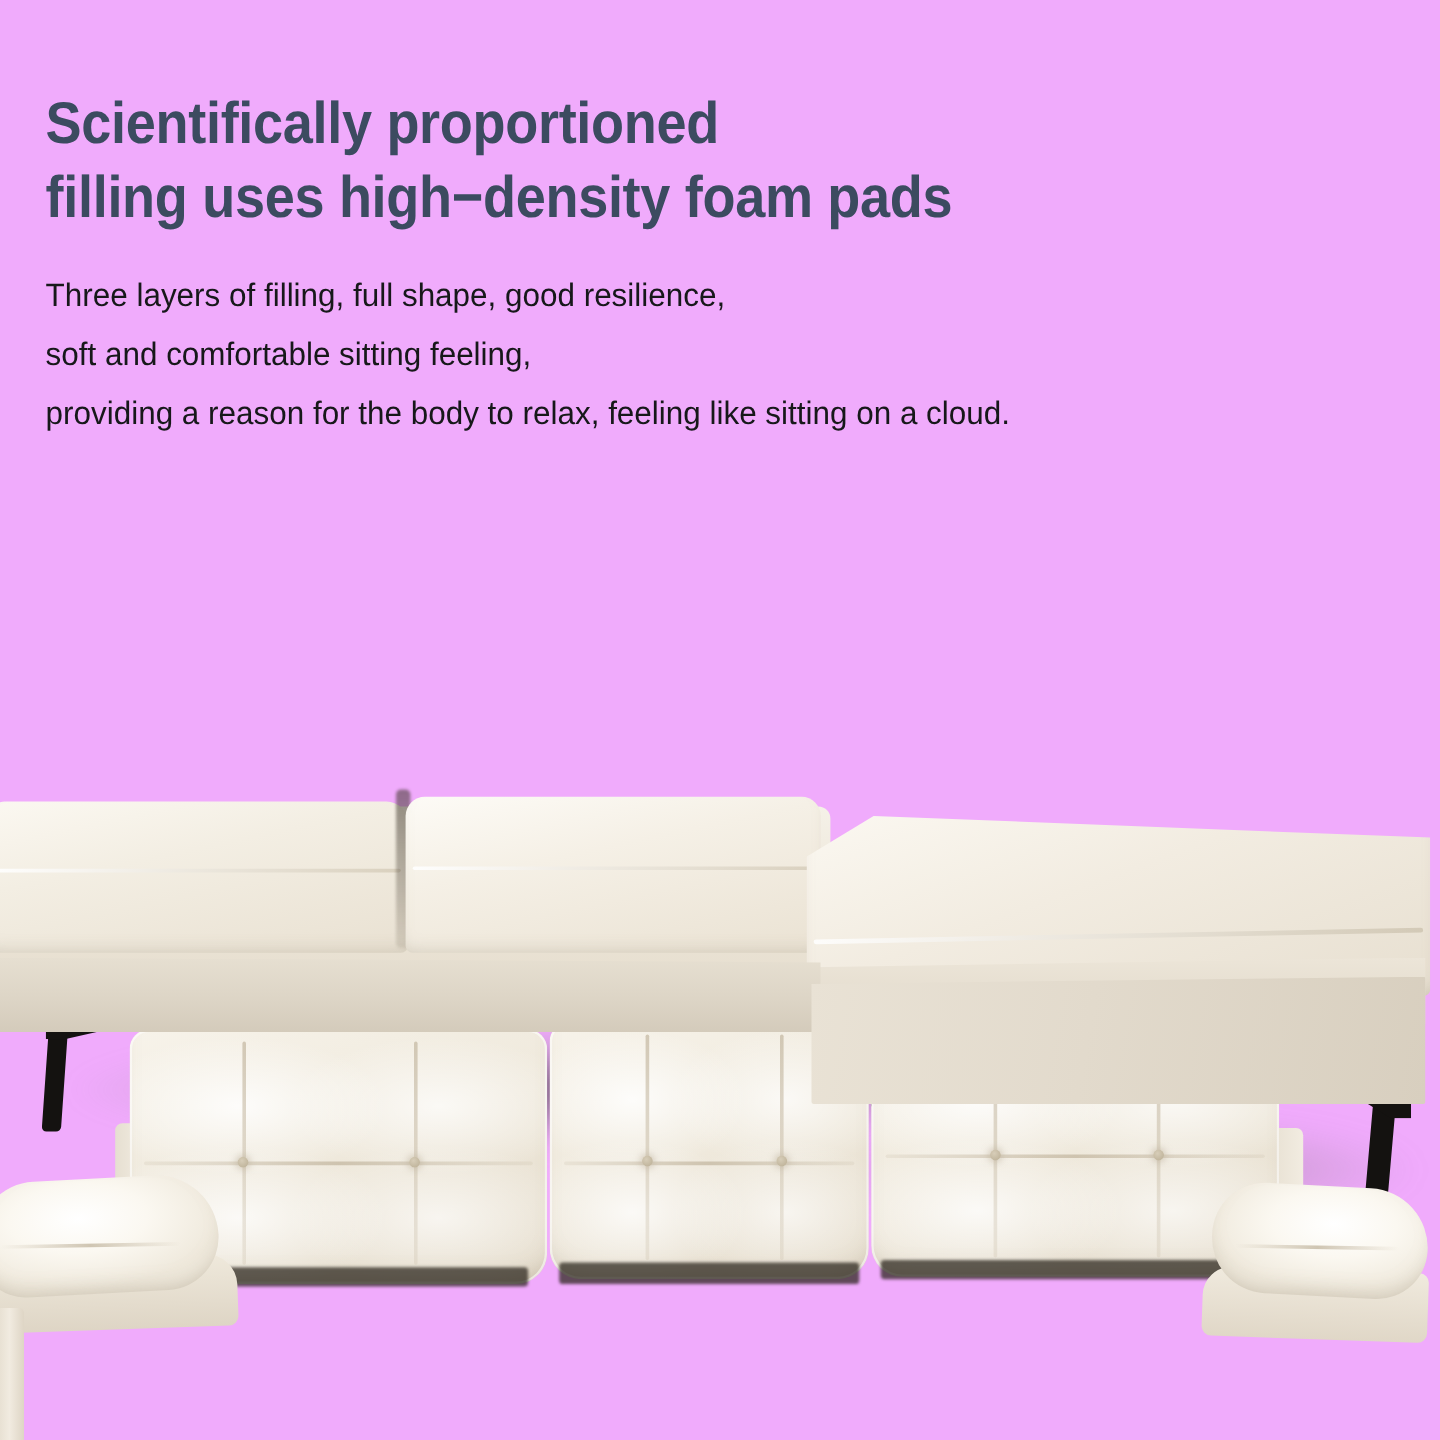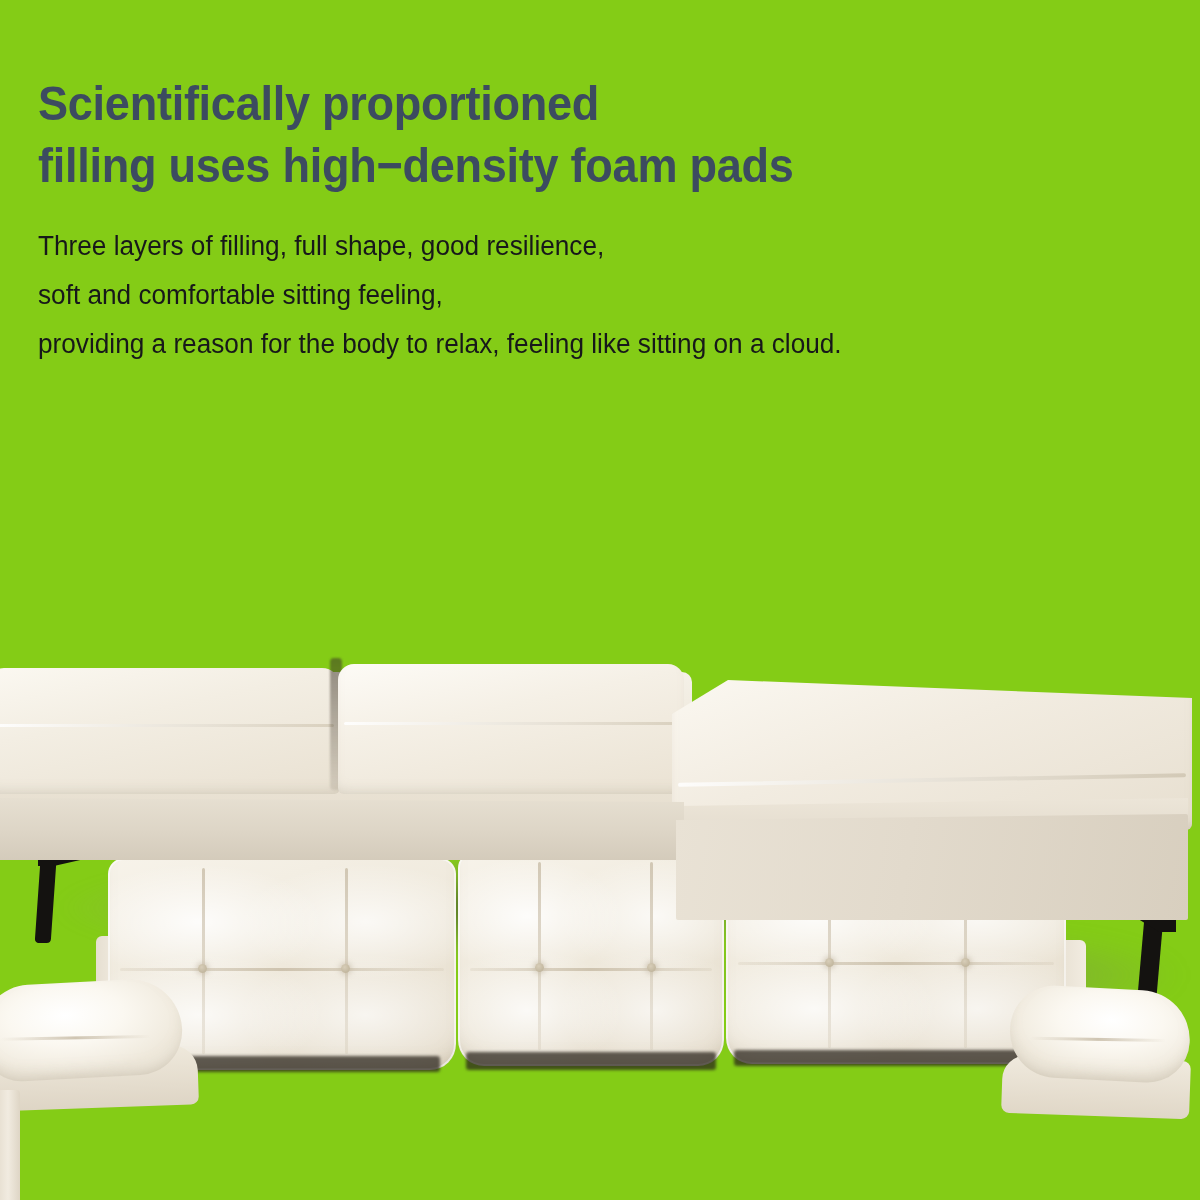--- a/index.html
+++ b/index.html
@@ -3,21 +3,21 @@
 <meta charset="utf-8">
 <style>
   html,body{margin:0;padding:0;}
   body{
     width:1200px;height:1200px;
     background:#ffffff;
     font-family:"Liberation Sans", sans-serif;
     overflow:hidden;
     position:relative;
   }
-  .page{position:absolute;inset:0;background:#84cc16;}
+  .page{position:absolute;inset:0;background:#f0abfc;}
 
   
   .copy{position:absolute;left:0;top:0;width:1200px;}
   .headline{
     position:absolute;left:38px;top:72px;
     color:#3c4b60;
     font-size:49px;
     line-height:62px;
     font-weight:700;
     letter-spacing:-0.3px;

